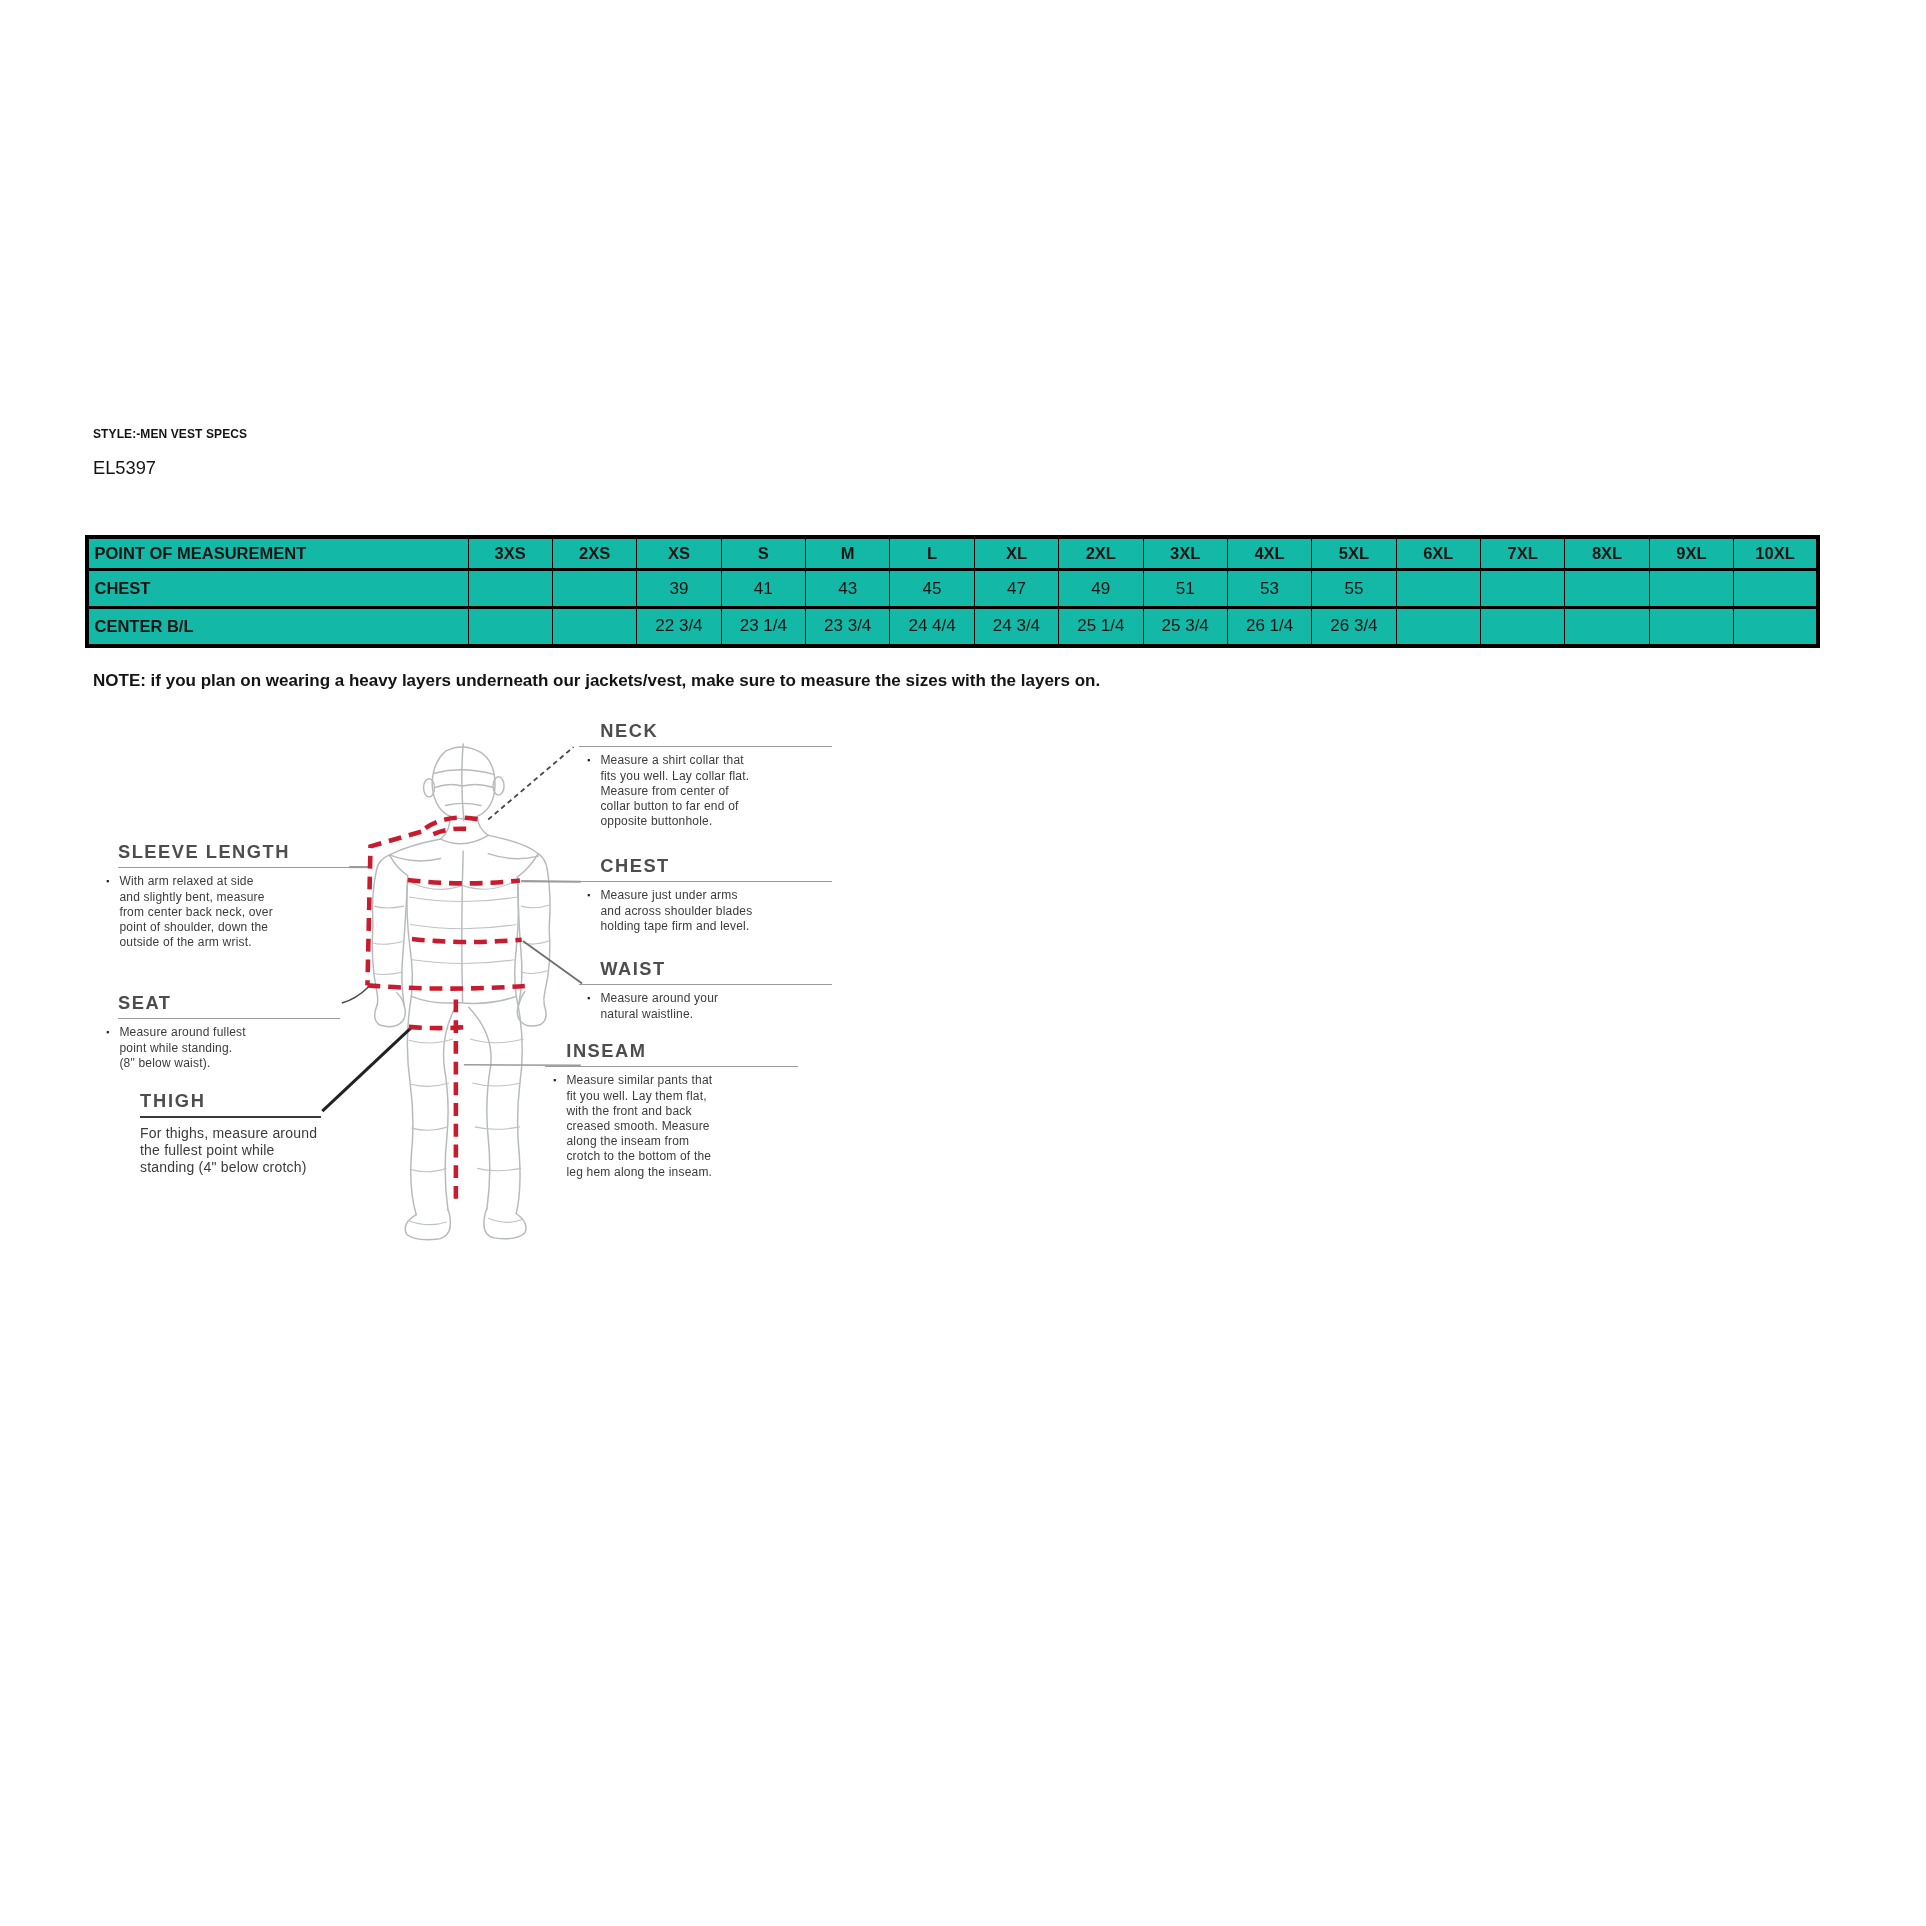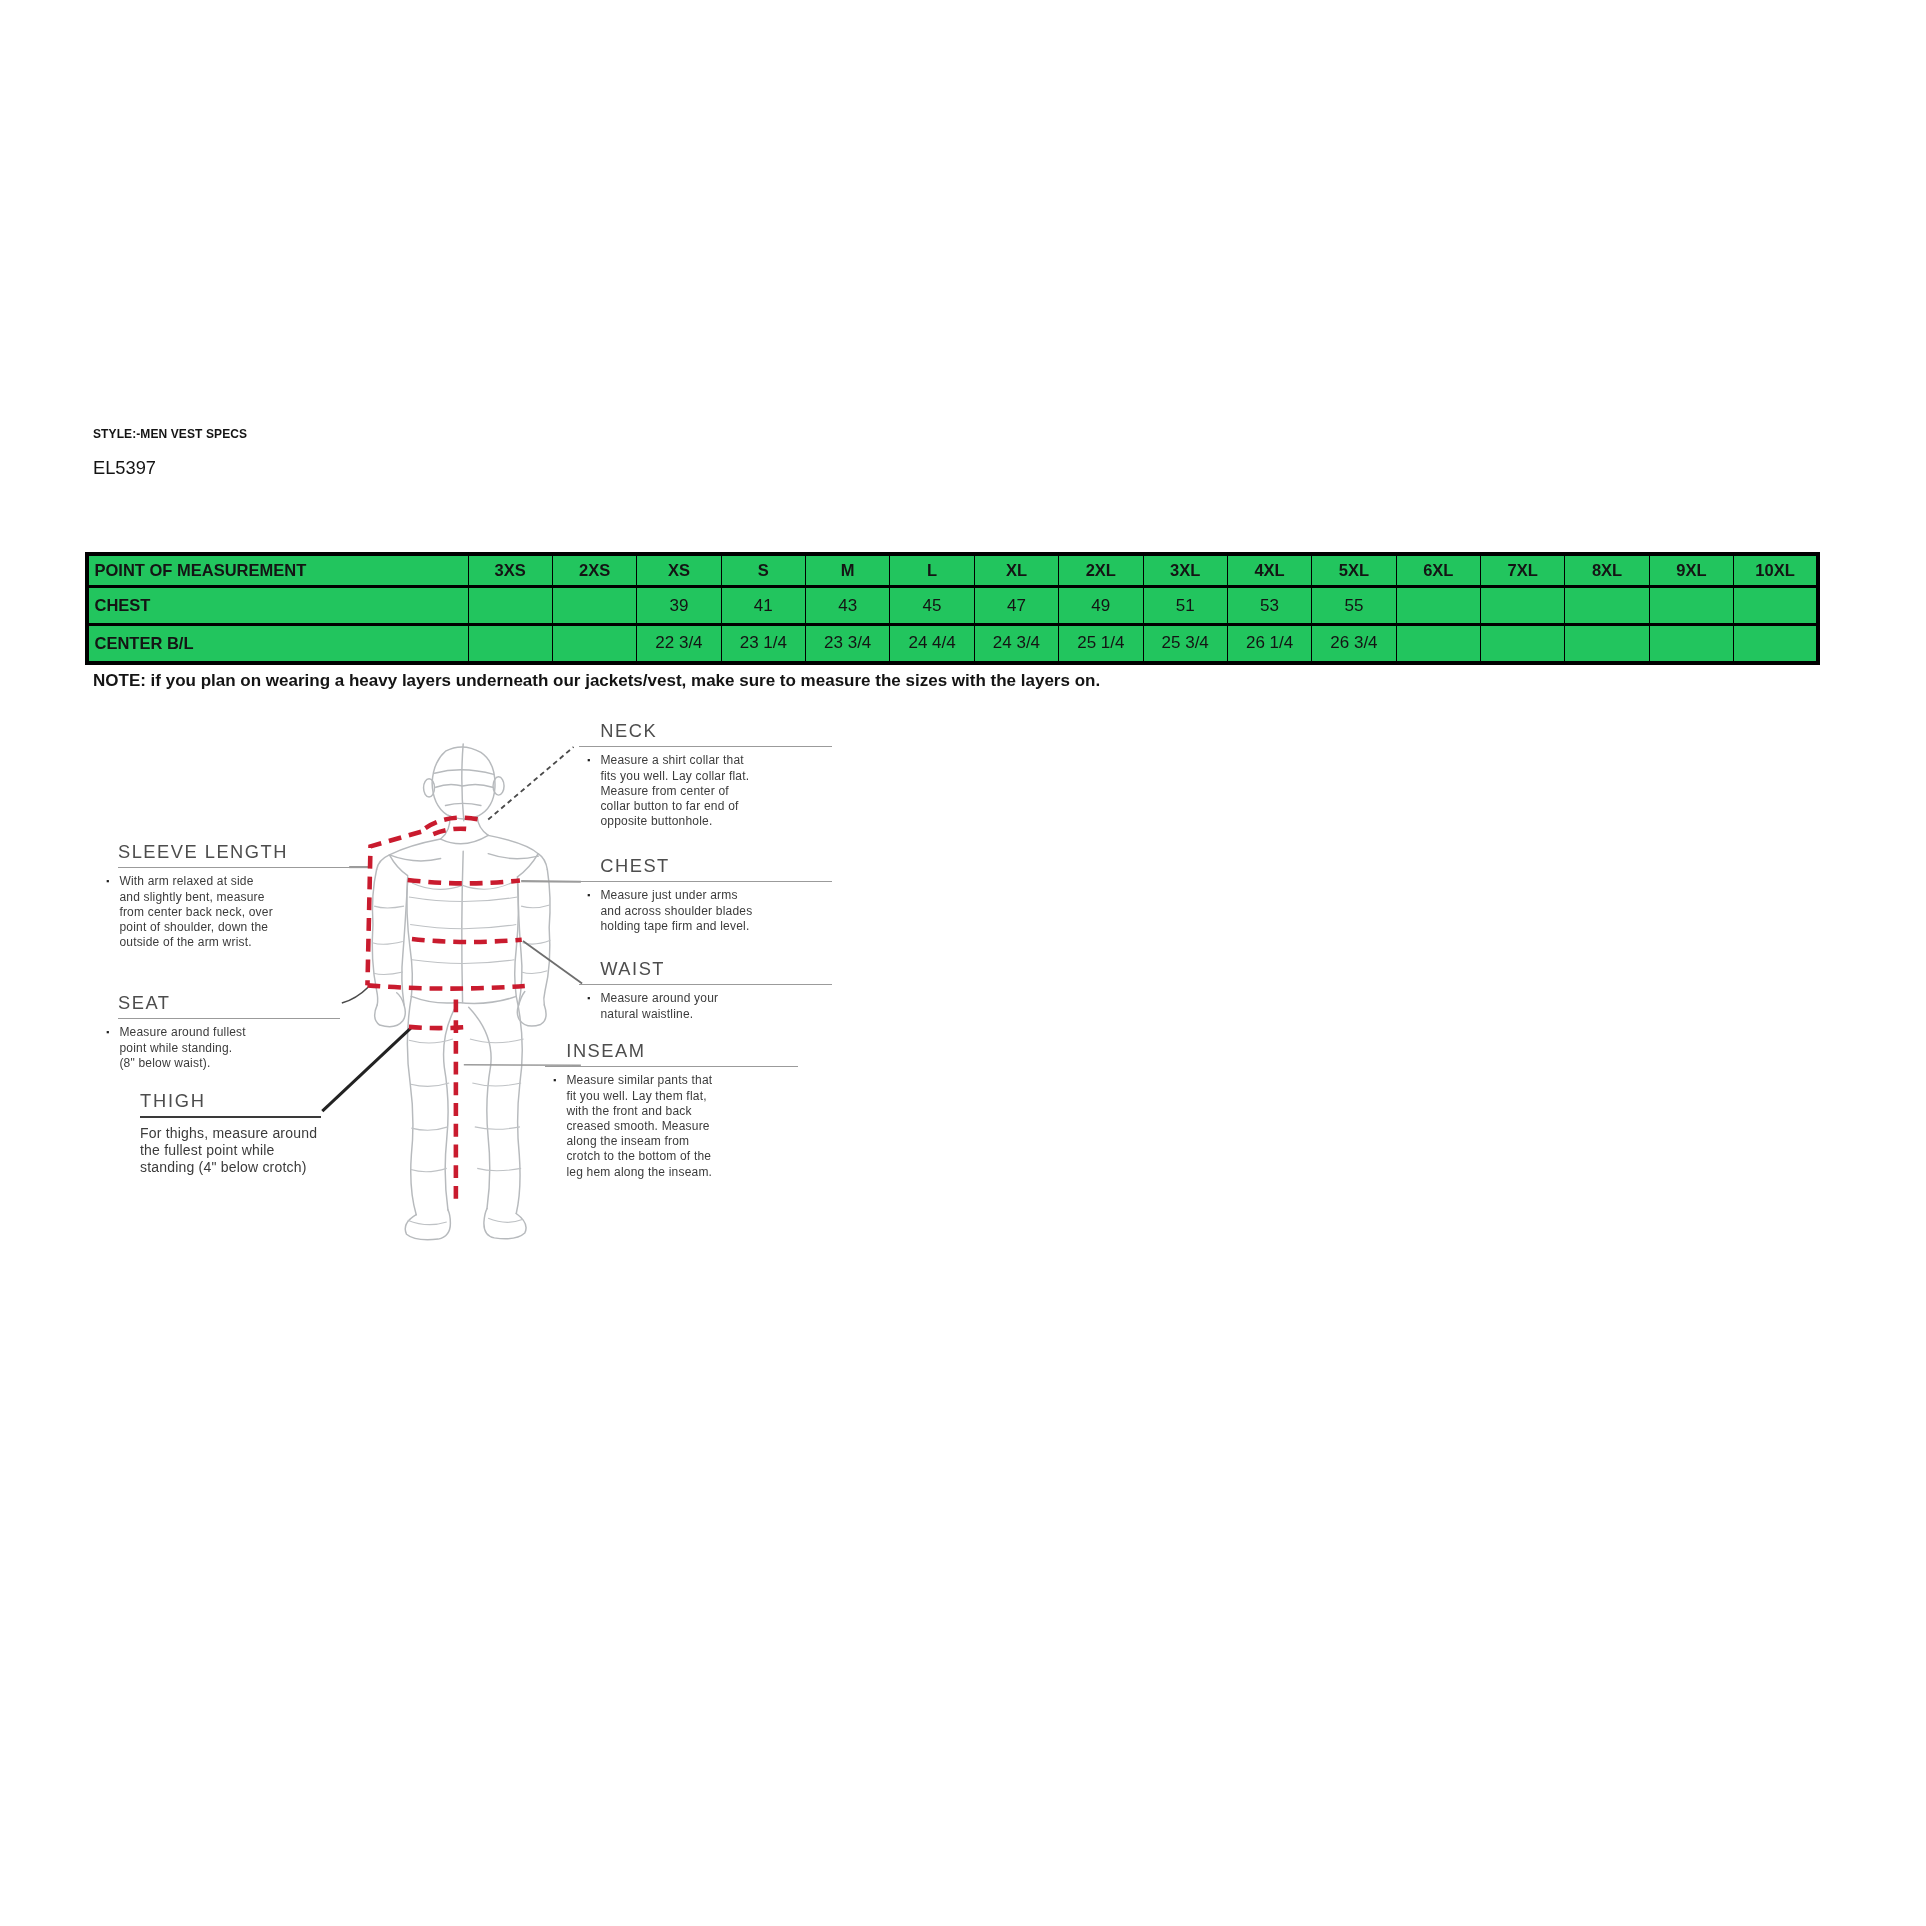--- a/index.html
+++ b/index.html
@@ -9,42 +9,42 @@
   }
 
   
   .doc-head{position:absolute;left:93px;top:427px;}
   .doc-title{font-size:12px;font-weight:700;letter-spacing:0.1px;}
   .doc-code{font-size:18.3px;font-weight:400;margin-top:16px;}
 
   
   table.size{
     position:absolute;left:85px;top:535px;width:1735px;
-    border-collapse:collapse;table-layout:fixed;border:4.3px solid #000;background:#22c55e;margin-top:17px;
+    border-collapse:collapse;table-layout:fixed;border:4.3px solid #000;background:#14b8a6;
   }
   .size th,.size td{border:1.8px solid #000;overflow:hidden;white-space:nowrap;padding:0;}
   .size col.lbl{width:381px;}
   .size thead th{height:29px;font-size:16.5px;font-weight:700;text-align:center;border-bottom:3.7px solid #000;}
   .size thead th.first{text-align:left;padding-left:5.5px;}
   .size tbody th{font-size:16.5px;font-weight:700;text-align:left;padding-left:5.5px;}
   .size tbody td{font-size:17px;font-weight:400;text-align:center;}
   .size tbody tr{height:38px;}
   .size tbody tr.r0 th,.size tbody tr.r0 td{border-bottom:3px solid #000;}
 
   
   .note{position:absolute;left:93px;top:671px;font-size:17px;font-weight:700;}
 
   
   .diagram{position:absolute;left:104px;top:723px;width:744px;height:537px;}
   .diagram svg{position:absolute;left:0;top:0;}
 
   .mg{position:absolute;}
   .mg-head{
     box-sizing:border-box;border-bottom:1.8px solid #9b9b9b;padding-bottom:4.3px;
-    font-size:18.3px;letter-spacing:1.5px;color:#4d4d4d;font-weight:400;
+    font-size:18.3px;letter-spacing:1.5px;color:#4d4d4d;font-weight:700;
   }
   .mg-body{display:flex;margin-top:6.1px;}
   .mg-bullet{flex:none;width:13.4px;margin-left:8px;font-size:9.1px;line-height:15.2px;color:#1c1c1c;}
   .mg-text{font-size:12px;line-height:15.2px;letter-spacing:0.2px;color:#3b3b3b;white-space:pre-line;}
 
   #mg-sleeve{left:98px;top:841px;width:265px;}
   #mg-sleeve .mg-head{margin-left:20px;width:235px;}
   #mg-seat{left:98px;top:992px;width:265px;}
   #mg-seat .mg-head{margin-left:20px;width:222px;}
   #mg-thigh{left:140px;top:1090px;width:207px;}

